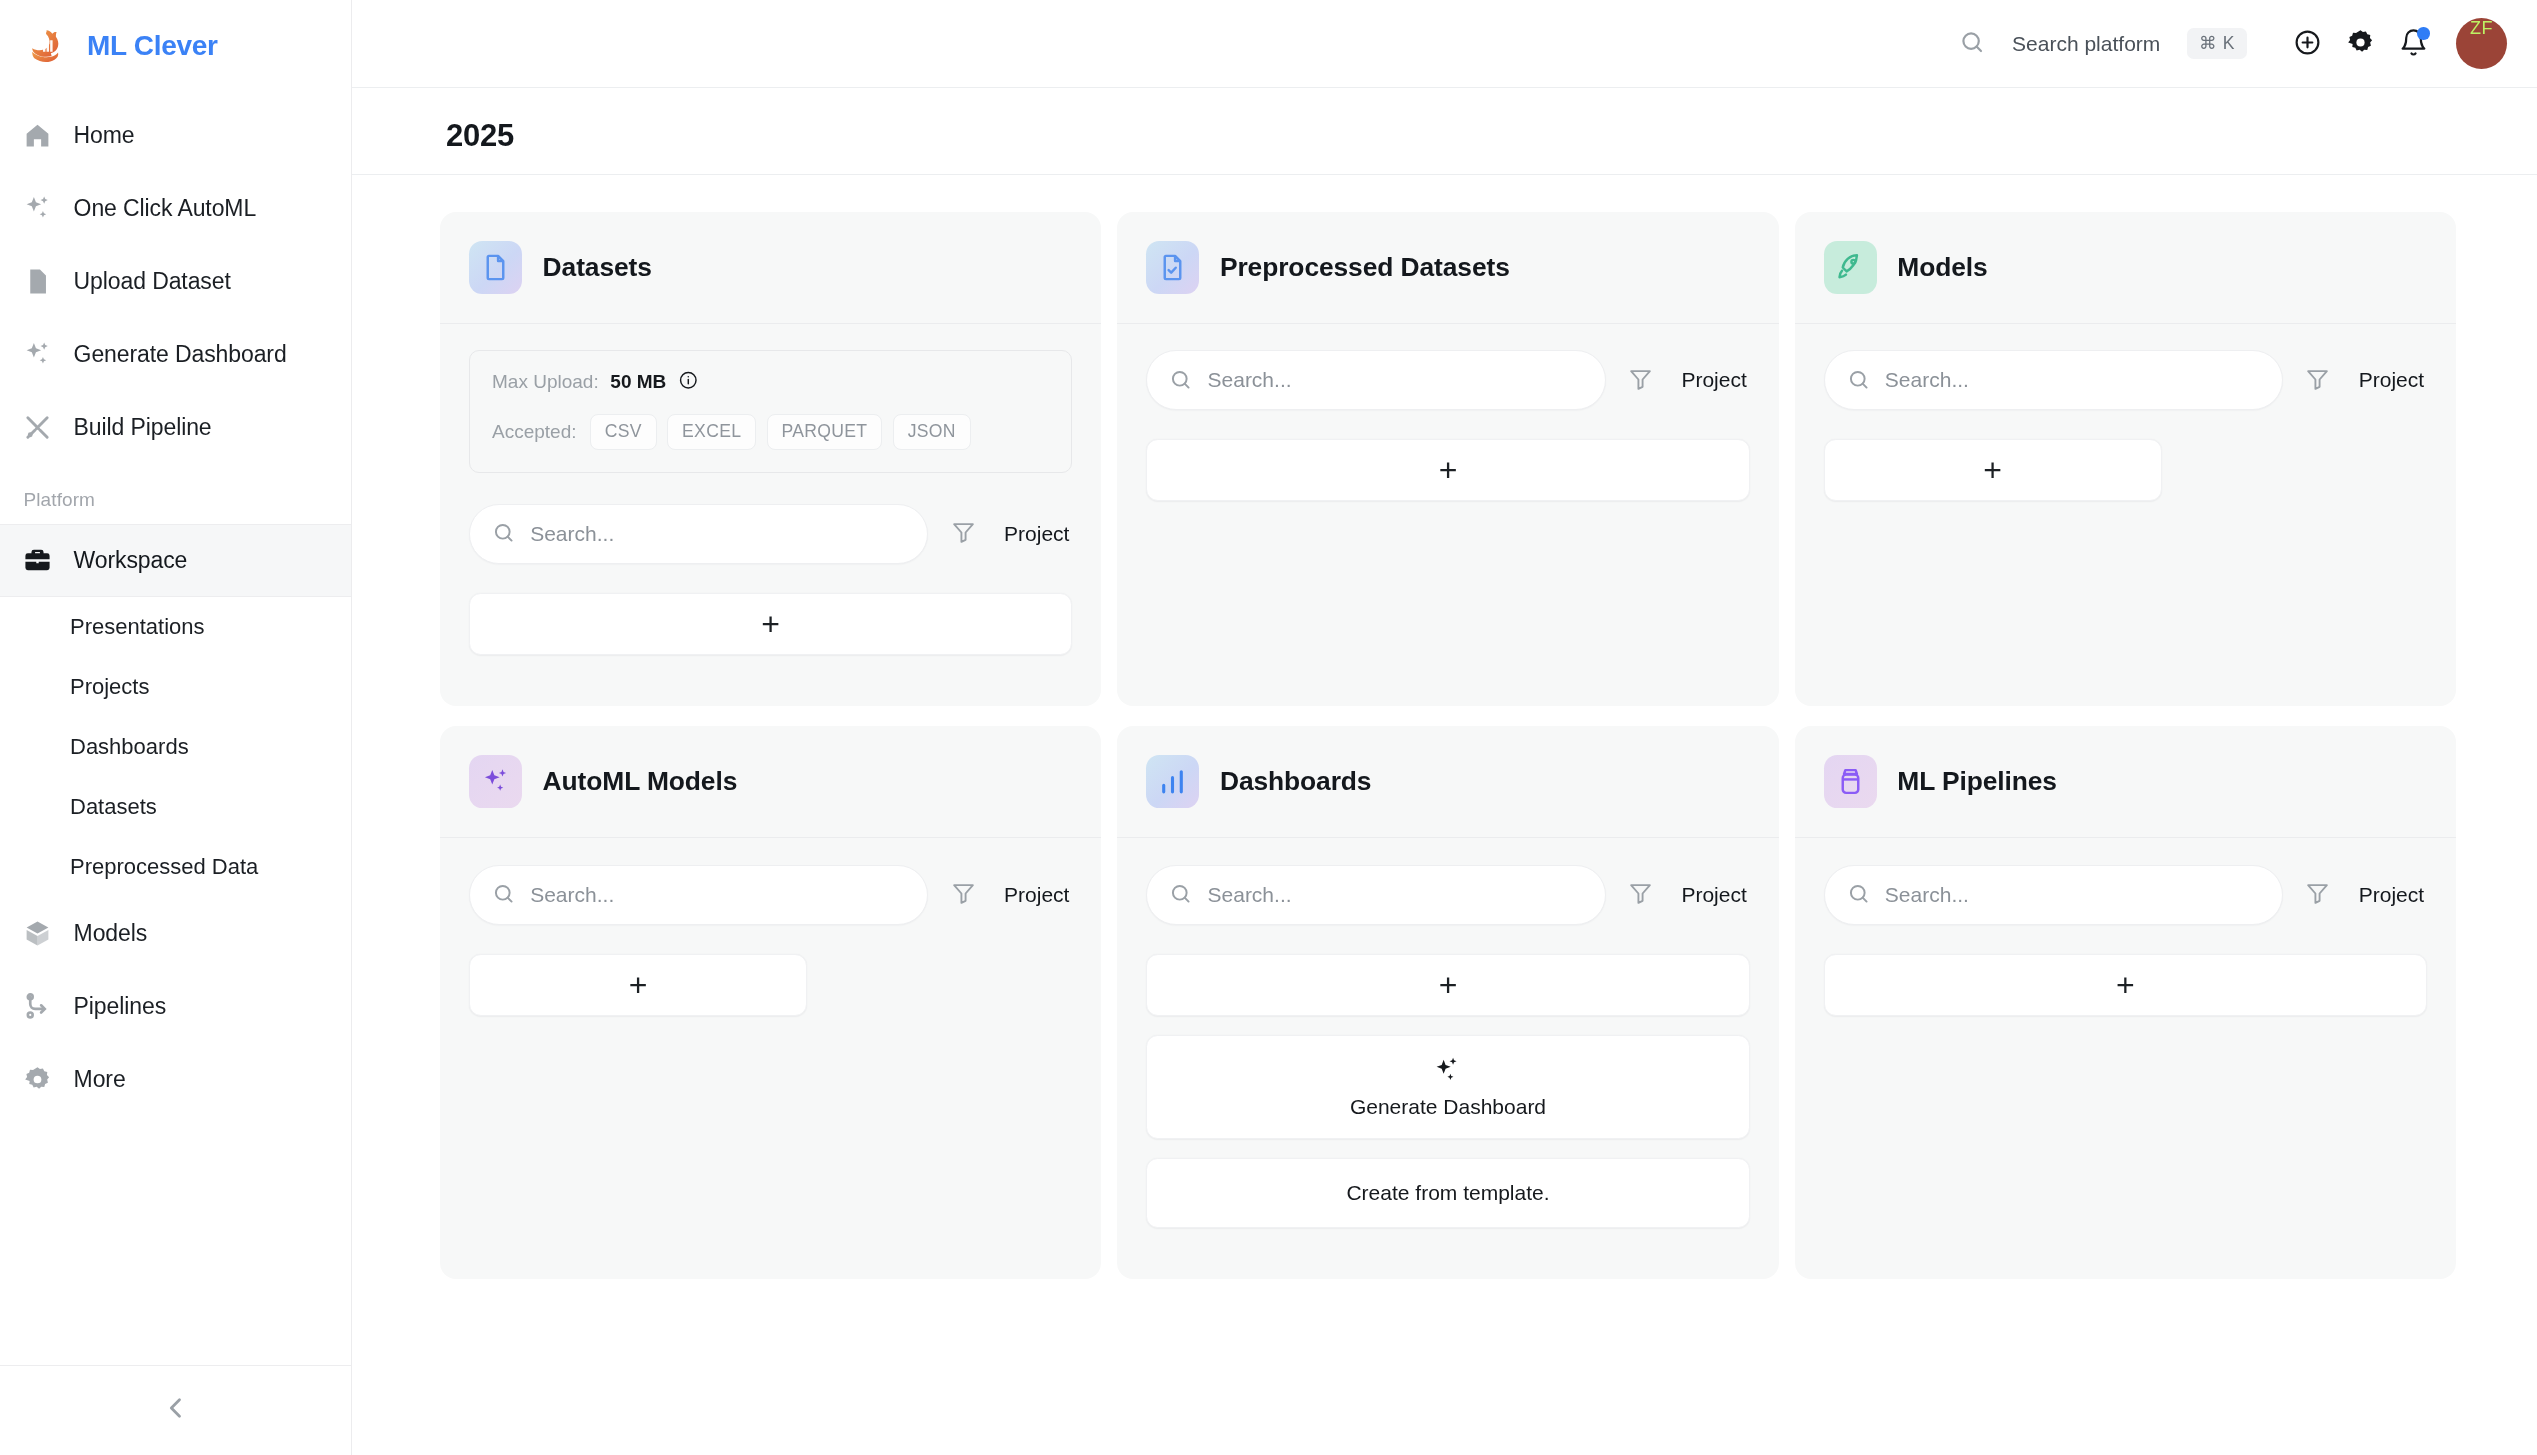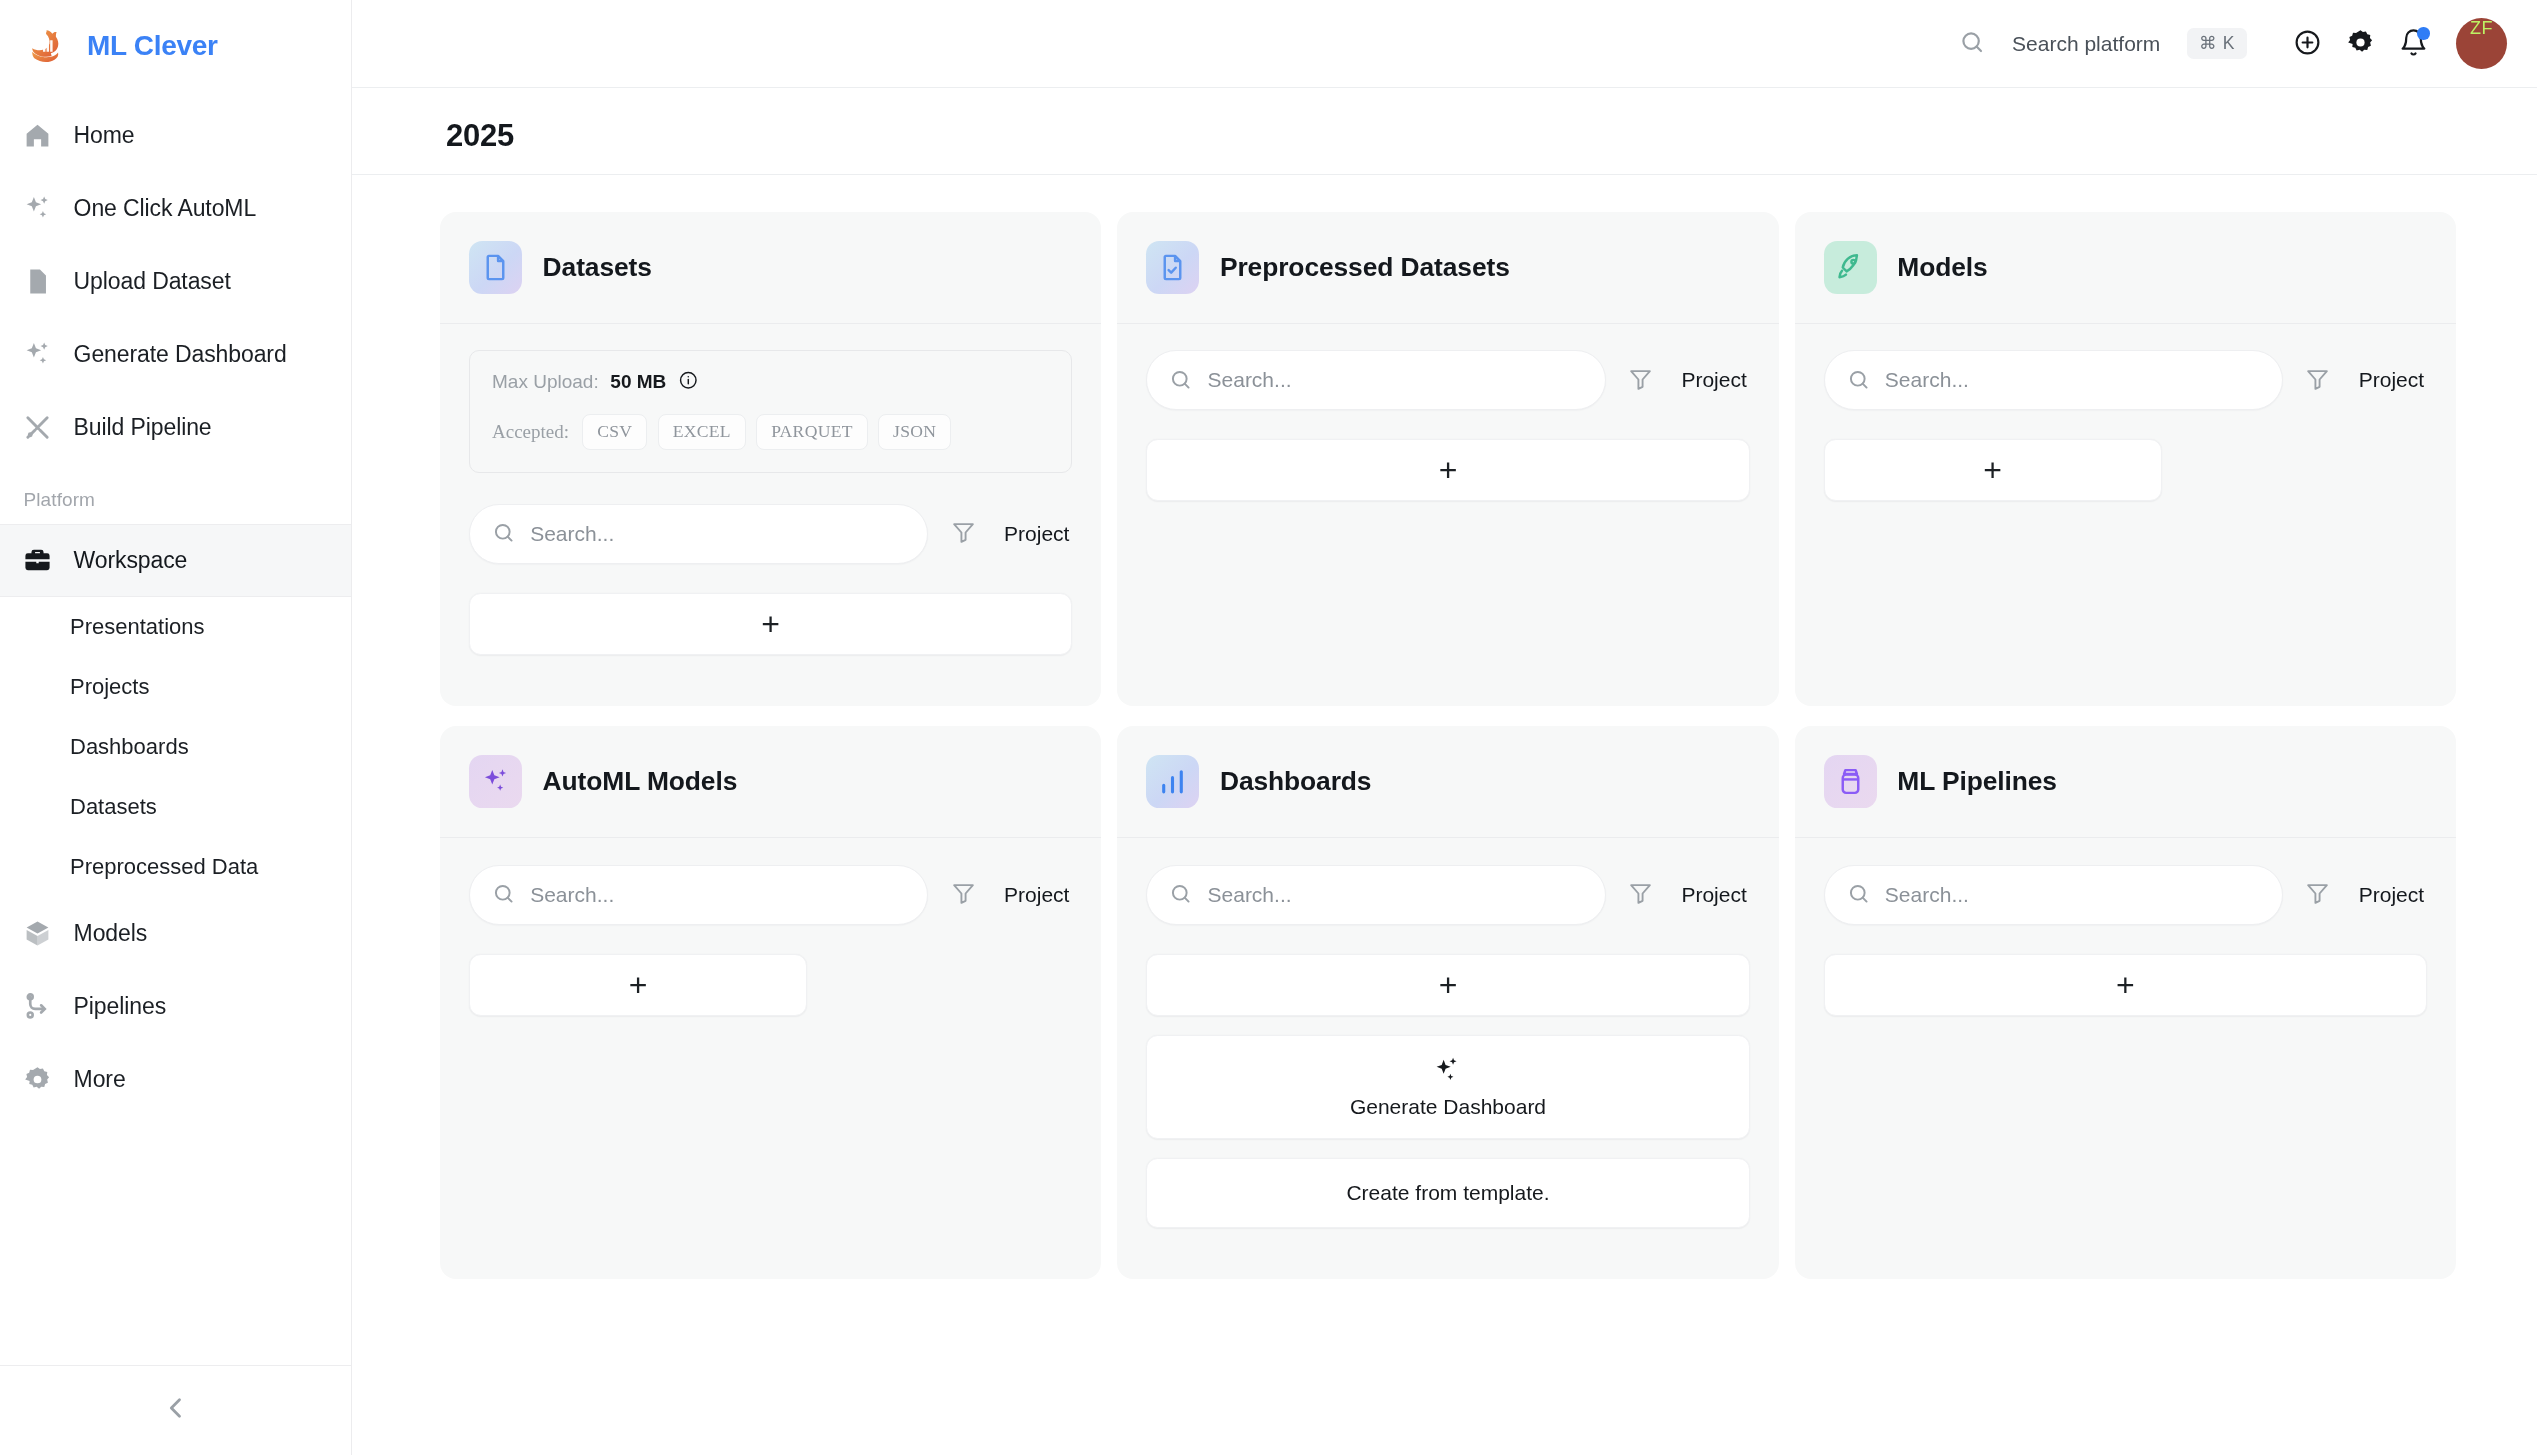--- a/index.html
+++ b/index.html
@@ -113,21 +113,21 @@
 
   .card-body { padding: 26.4px 29px 32px 29px; display: flex; flex-direction: column; }
 
   .upload-box {
     border: 0.7px solid #e7e8ea; border-radius: 10px;
     padding: 19px 22px 22px 22px; margin-bottom: 31px;
   }
   .upload-row { display: flex; align-items: center; gap: 11.7px; }
   .mu-label { font-size: 19px; color: #9aa0a6; }
   .mu-value { font-size: 19px; color: #16191d; font-weight: 700; }
-  .accepted-row { display: flex; align-items: center; gap: 10.3px; margin-top: 20.6px; font-family: Liberation Serif, serif; }
+  .accepted-row { display: flex; align-items: center; gap: 10.3px; margin-top: 20.6px; }
   .ac-label { font-size: 19px; color: #9aa0a6; margin-right: 2.9px; }
   .chip {
     background: #fdfdfd; border: 0.7px solid #eceef0; border-radius: 8px;
     padding: 6.6px 14px; font-size: 17.6px; color: #8f959c; letter-spacing: 0.3px;
   }
 
   .search-row { display: flex; align-items: center; gap: 0; margin-bottom: 29px; }
   .search-field {
     flex: 1 1 auto; background: #ffffff; border: 0.7px solid #eeeff1;
     border-radius: 734px; height: 60px;

